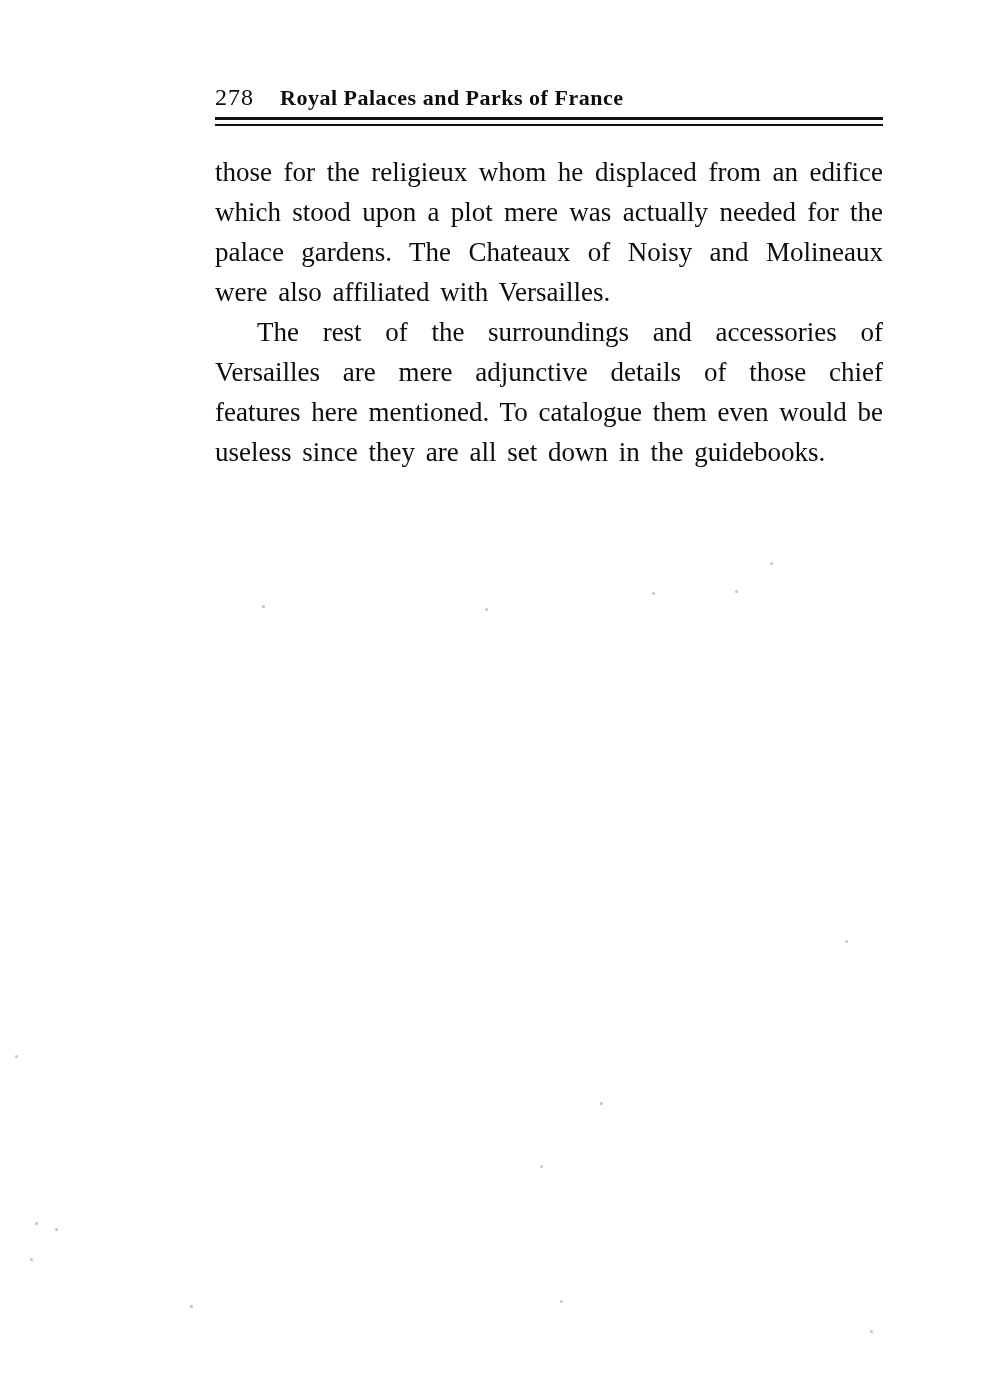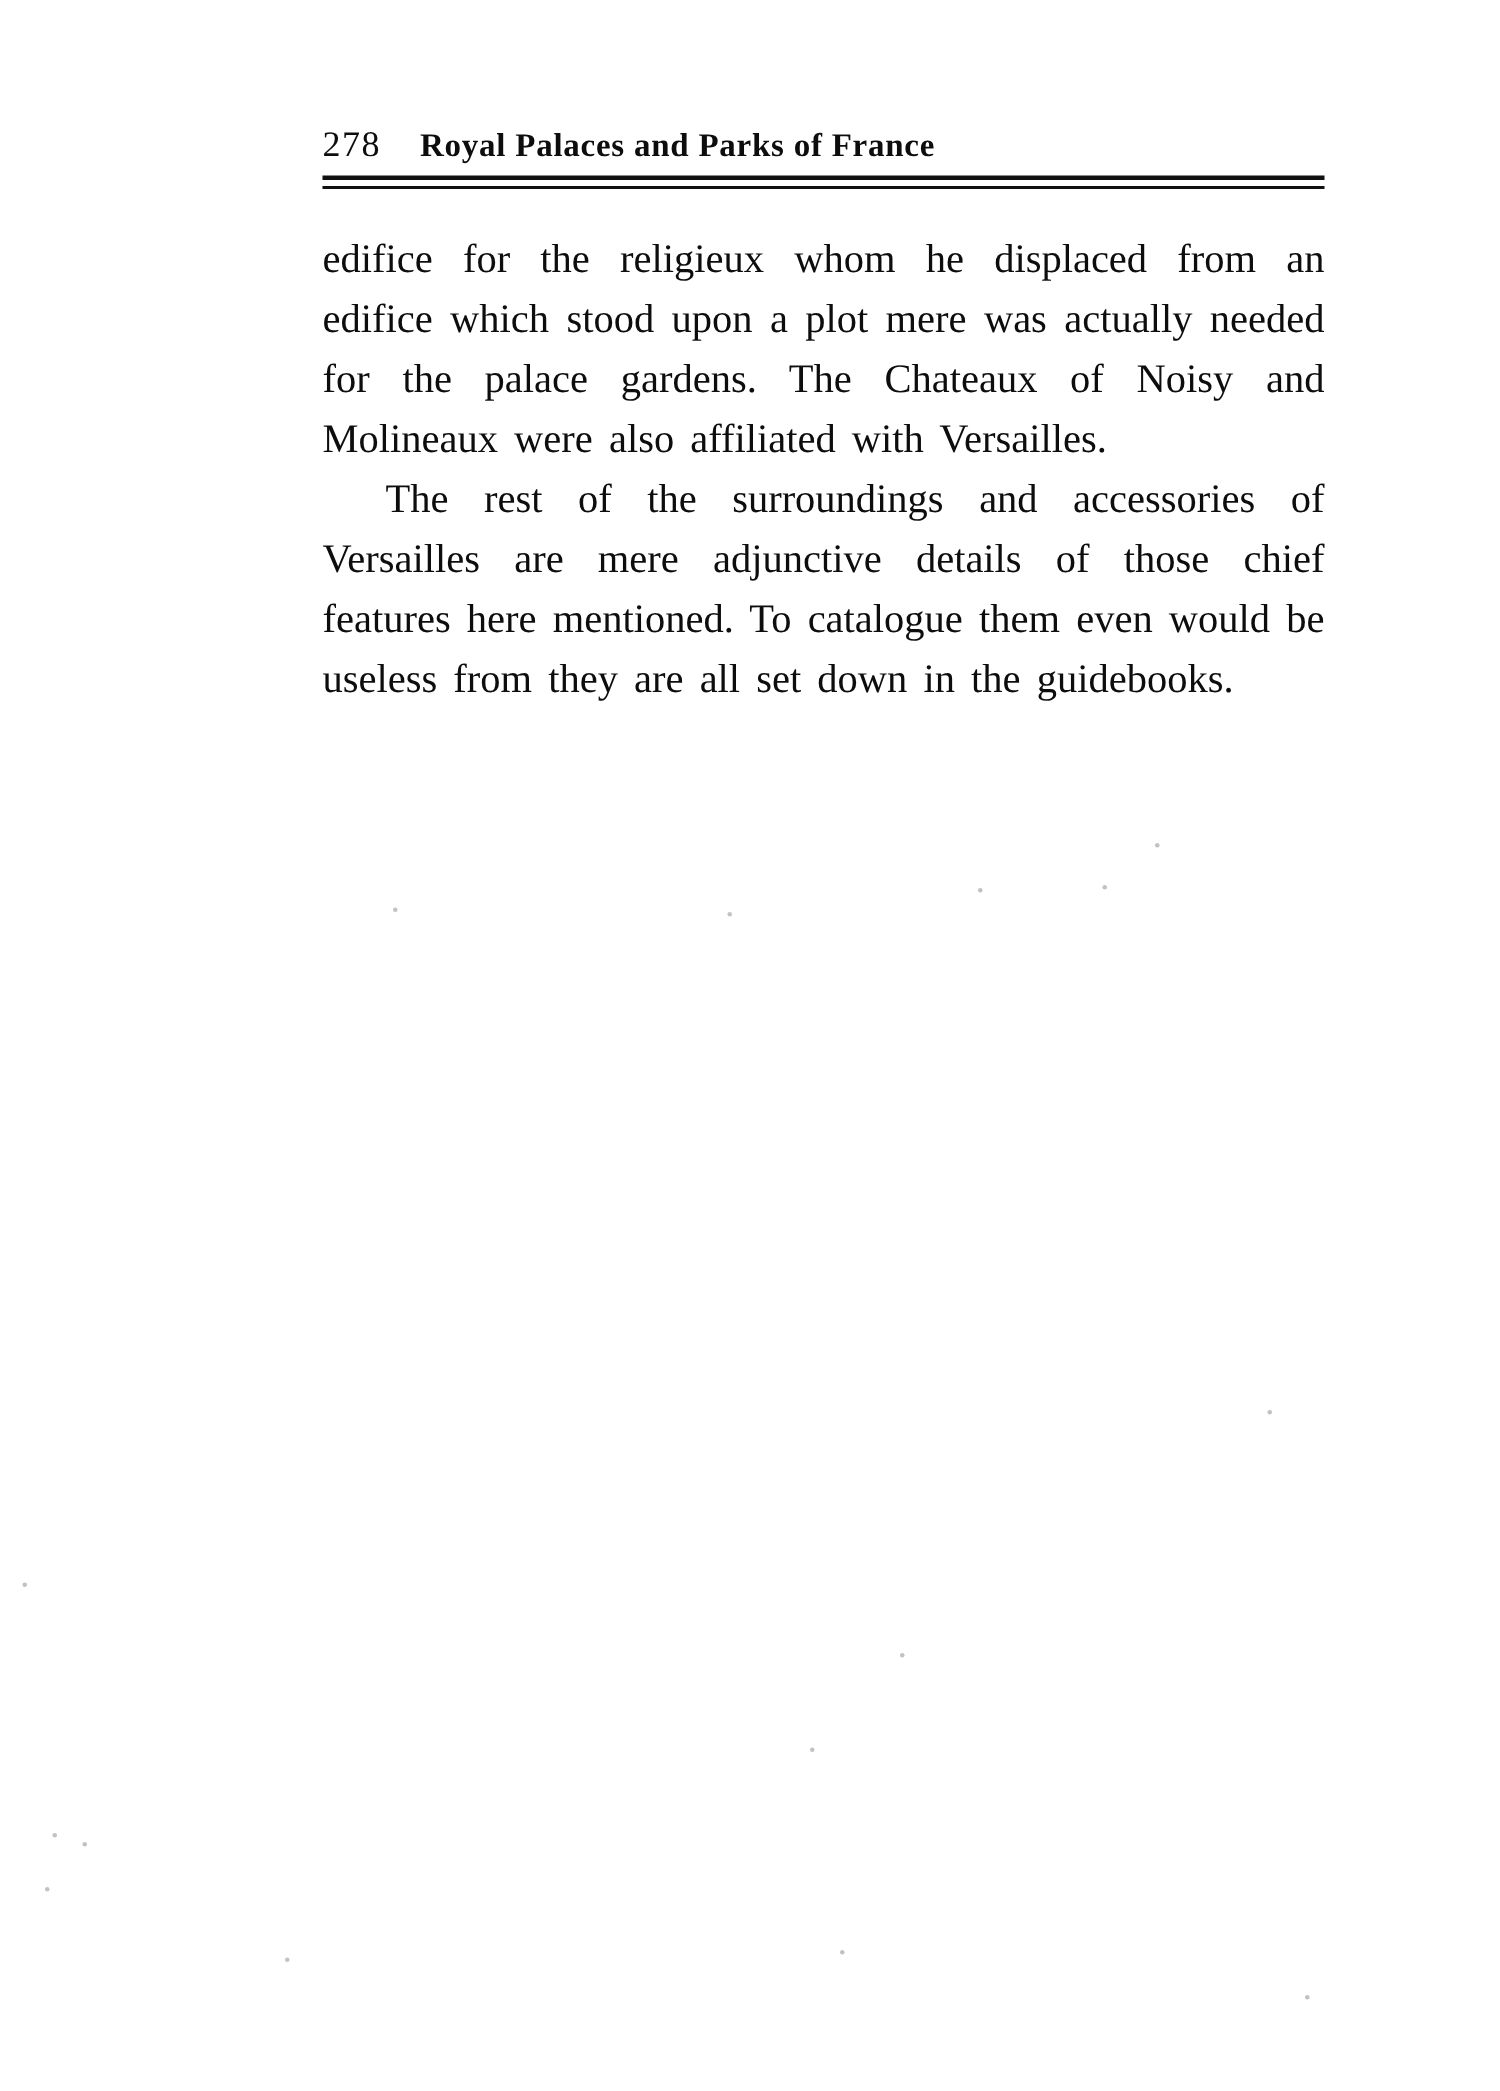--- a/index.html
+++ b/index.html
@@ -16,21 +16,21 @@
     overflow: hidden;
   }
   .page {
     position: absolute;
     left: 215px;
     top: 84px;
     width: 668px;
   }
   .header-row {
     display: flex;
-    align-items: flex-start;
+    align-items: flex-end;
     margin-bottom: 6px;
   }
   .page-number {
     font-size: 24px;
     font-weight: normal;
     letter-spacing: 1px;
     margin-right: 26px;
     flex: 0 0 auto;
   }
   .header-title {
@@ -76,23 +76,23 @@
 <div class="page">
 
   <div class="header-row">
     <span class="page-number">278</span>
     <span class="header-title">Royal Palaces and Parks of France</span>
   </div>
 
   <div class="double-rule"></div>
 
   <div class="body-text">
-    <p class="para"><span>edifice for the </span><span class="italic">religieux</span><span> whom he displaced from an edifice which stood upon a plot mere was actually needed for the palace gardens.  The Chateaux of Noisy and Molineaux were also affiliated with Versailles.</span></p>
+    <p class="para"><span>those for the </span><span class="italic">religieux</span><span> whom he displaced from an edifice which stood upon a plot mere was actually needed for the palace gardens.  The Chateaux of Noisy and Molineaux were also affiliated with Versailles.</span></p>
 
-    <p class="para indented"><span>The rest of the surroundings and accessories of Versailles are mere adjunctive details of those chief features here mentioned.  To catalogue them even would be useless from they are all set down in the guidebooks.</span></p>
+    <p class="para indented"><span>The rest of the surroundings and accessories of Versailles are mere adjunctive details of those chief features here mentioned.  To catalogue them even would be useless since they are all set down in the guidebooks.</span></p>
   </div>
 
 </div>
 
 <div class="speckle" style="left:770px; top:562px;"></div>
 <div class="speckle" style="left:262px; top:605px;"></div>
 <div class="speckle" style="left:652px; top:592px;"></div>
 <div class="speckle" style="left:735px; top:590px;"></div>
 <div class="speckle" style="left:485px; top:608px;"></div>
 <div class="speckle" style="left:845px; top:940px;"></div>

